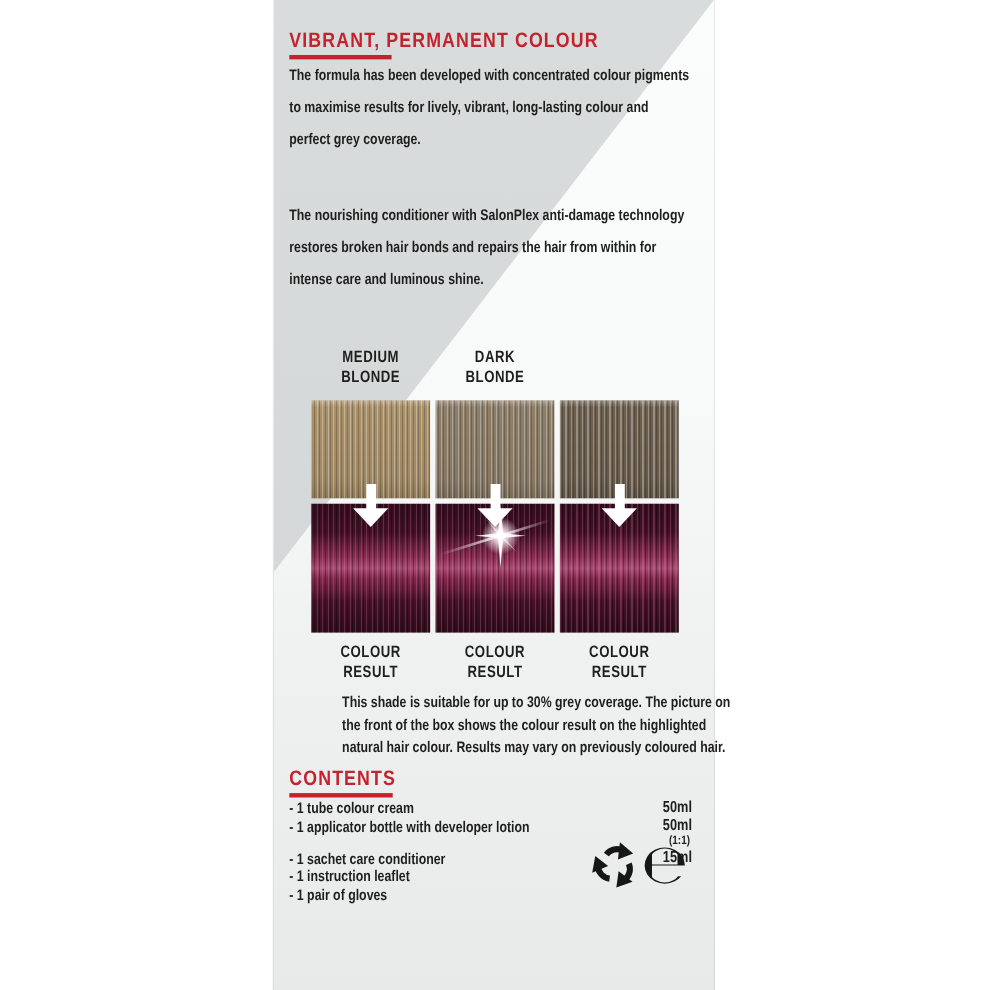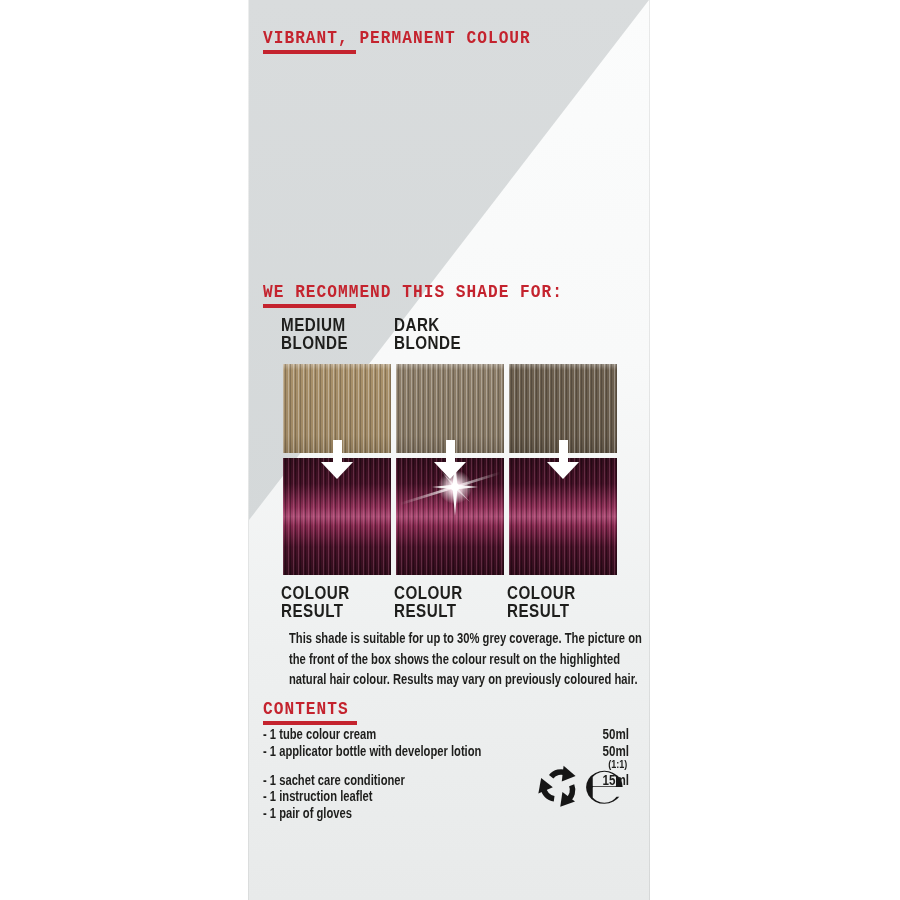--- a/index.html
+++ b/index.html
@@ -7,30 +7,30 @@
          font-family:"Liberation Sans",sans-serif;color:var(--ink,#1e1e1c);}
   .panel{position:absolute;left:248px;top:0;width:400px;height:900px;
          background:linear-gradient(180deg,#fbfcfc 0%,#f8f9f9 40%,#eef0f0 72%,#e8eaea 100%);
          border-left:1px solid rgba(0,0,0,0.06);border-right:1px solid rgba(0,0,0,0.07);}
   .diag{position:absolute;left:0;top:0;width:400px;height:900px;
         background:linear-gradient(180deg,#d9dcdd 0%,#d4d8d9 60%);
         clip-path:polygon(0 0,400px 0,0 520px);}
   
   .cond-l{transform:scaleX(0.8);transform-origin:0 50%;white-space:nowrap;}
   .cond-c{transform:scaleX(0.8);transform-origin:50% 50%;white-space:nowrap;}
-  .hblock{position:absolute;left:14px;font-family:Liberation Mono, monospace;}
+  .hblock{position:absolute;left:14px;}
   .h{font-size:19px;font-weight:700;letter-spacing:1.2px;line-height:20px;color:var(--accent_red,#c4232e);
      transform:scaleX(0.85);transform-origin:0 50%;white-space:nowrap;}
   .rule{margin-top:2px;width:93px;height:3.5px;background:var(--accent_red,#c4232e);}
   .rule.wide{width:94px;}
   .para{position:absolute;left:14px;}
   .pl{font-size:14px;font-weight:700;line-height:29px;color:var(--ink,#1e1e1c);}
-  .center-para{position:absolute;left:0;width:400px;text-align:center;}
+  .center-para{position:absolute;left:0;width:400px;text-align:center;padding-left:22px;}
   .cl{font-size:14px;font-weight:700;line-height:20.5px;}
-  .col-label{position:absolute;width:140px;text-align:left;font-size:19px;font-weight:700;
+  .col-label{position:absolute;width:140px;text-align:center;font-size:15px;font-weight:700;
              letter-spacing:0.6px;line-height:17.5px;}
   
   .sw{position:absolute;width:108px;}
   .sw-top{top:364px;height:89px;
     background-image:
       repeating-linear-gradient(90deg,rgba(255,255,255,0.30) 0 1px,rgba(255,255,255,0) 1px 2px,rgba(0,0,0,0.20) 2px 3px,rgba(0,0,0,0) 3px 5px),
       linear-gradient(180deg,rgba(255,255,255,0.30) 0,rgba(255,255,255,0) 7%,rgba(0,0,0,0.05) 80%,rgba(0,0,0,0.16) 100%);}
   .sw-res{top:458px;height:117px;
     background-image:
       repeating-linear-gradient(90deg,rgba(255,160,200,0.20) 0 1px,rgba(0,0,0,0) 1px 2px,rgba(0,0,0,0.30) 2px 3px,rgba(0,0,0,0) 3px 5px),
@@ -61,26 +61,32 @@
 <body>
 
 <div class="stage">
   <div class="panel">
     <div class="diag"></div>
 
     <div class="hblock" style="top:28px">
       <div class="h">VIBRANT, PERMANENT COLOUR</div>
       <div class="rule"></div>
     </div>
+    <div class="para" style="top:54px">
+      <div class="pl cond-l">The formula has been developed with concentrated colour pigments</div>
+      <div class="pl cond-l">to maximise results for lively, vibrant, long-lasting colour and</div>
+      <div class="pl cond-l">perfect grey coverage.</div>
+    </div>
 
+    <div class="para" style="top:181px">
+      <div class="pl cond-l">The nourishing conditioner with SalonPlex anti-damage technology</div>
+      <div class="pl cond-l">restores broken hair bonds and repairs the hair from within for</div>
+      <div class="pl cond-l">intense care and luminous shine.</div>
+    </div>
 
-    <div class="hblock" style="top:282px">
-      <div class="h">WE RECOMMEND THIS SHADE FOR:</div>
-      <div class="rule"></div>
-    </div>
 
     <div class="col-label" style="left:18px;top:316px">
       <div class="cond-c">MEDIUM</div>
       <div class="cond-c">BLONDE</div>
     </div>
     <div class="col-label" style="left:131px;top:316px">
       <div class="cond-c">DARK</div>
       <div class="cond-c">BLONDE</div>
     </div>
 

